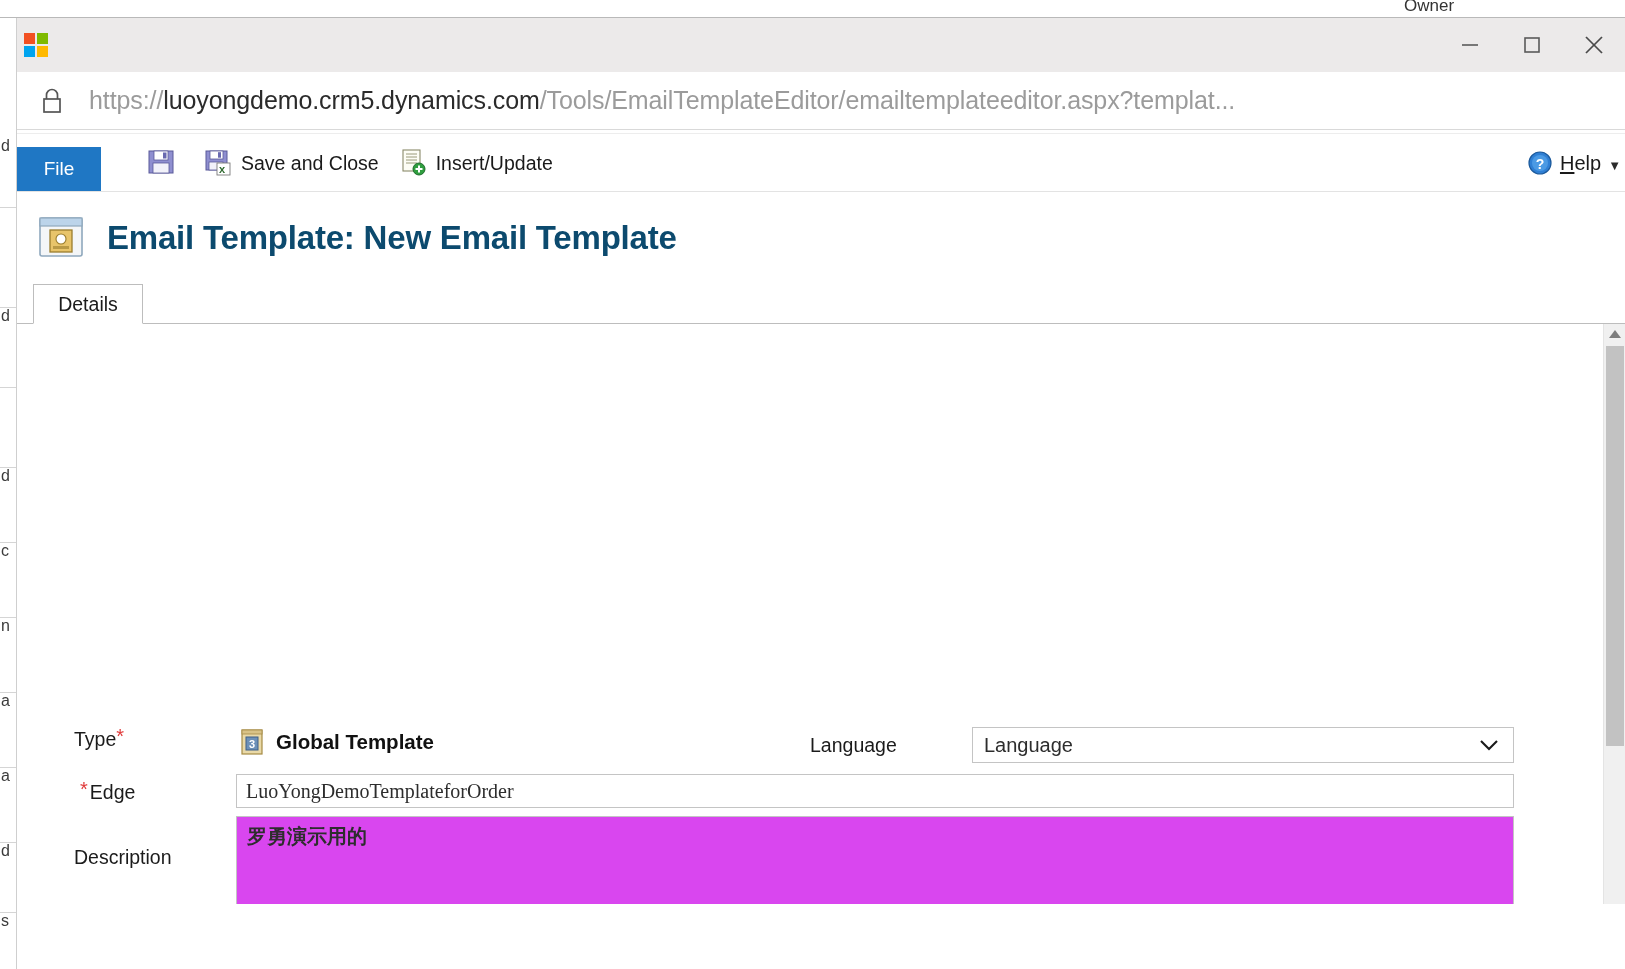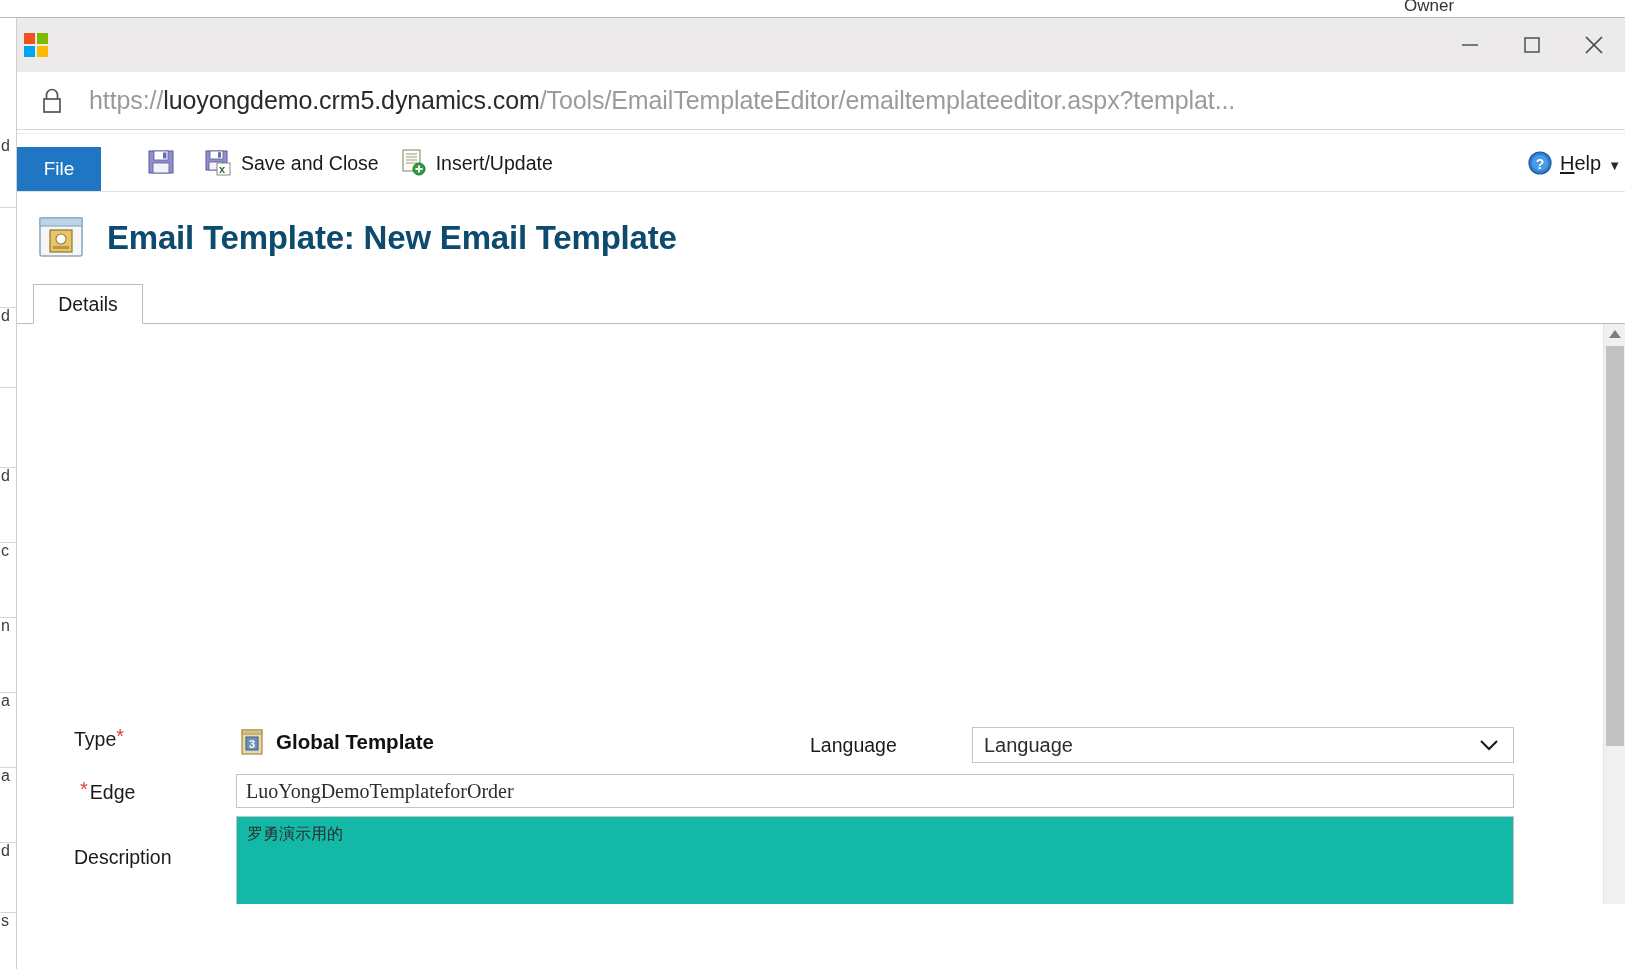--- a/index.html
+++ b/index.html
@@ -248,25 +248,26 @@
     padding-left: 11px;
     font-size: 20px; color: #2d2d2d;
   }
   .selectbox .caret {
     position: absolute; right: 12px; top: 8px;
   }
 
   .descbox {
     position: absolute; left: 219px; top: 492px;
     width: 1278px; height: 143px;
-    border: 1px solid #c4c4c4; background: #14b8a6;
-    font-size: 16px; color: #2d2d2d;
+    border: 1px solid #c4c4c4; background: #d946ef;
+    font-size: 20px; color: #2d2d2d;
     padding: 7px 10px;
     line-height: 1.25;
     overflow: hidden;
+    font-weight: bold;
   }
 </style>
 </head>
 <body>
 
 <div id="bg-window">
   <div class="bg-top-strip"></div>
   <div class="bg-owner">Owner</div>
   <div class="bg-left-col">
     <div class="bg-row" style="top:120px;height:70px;">d</div>

